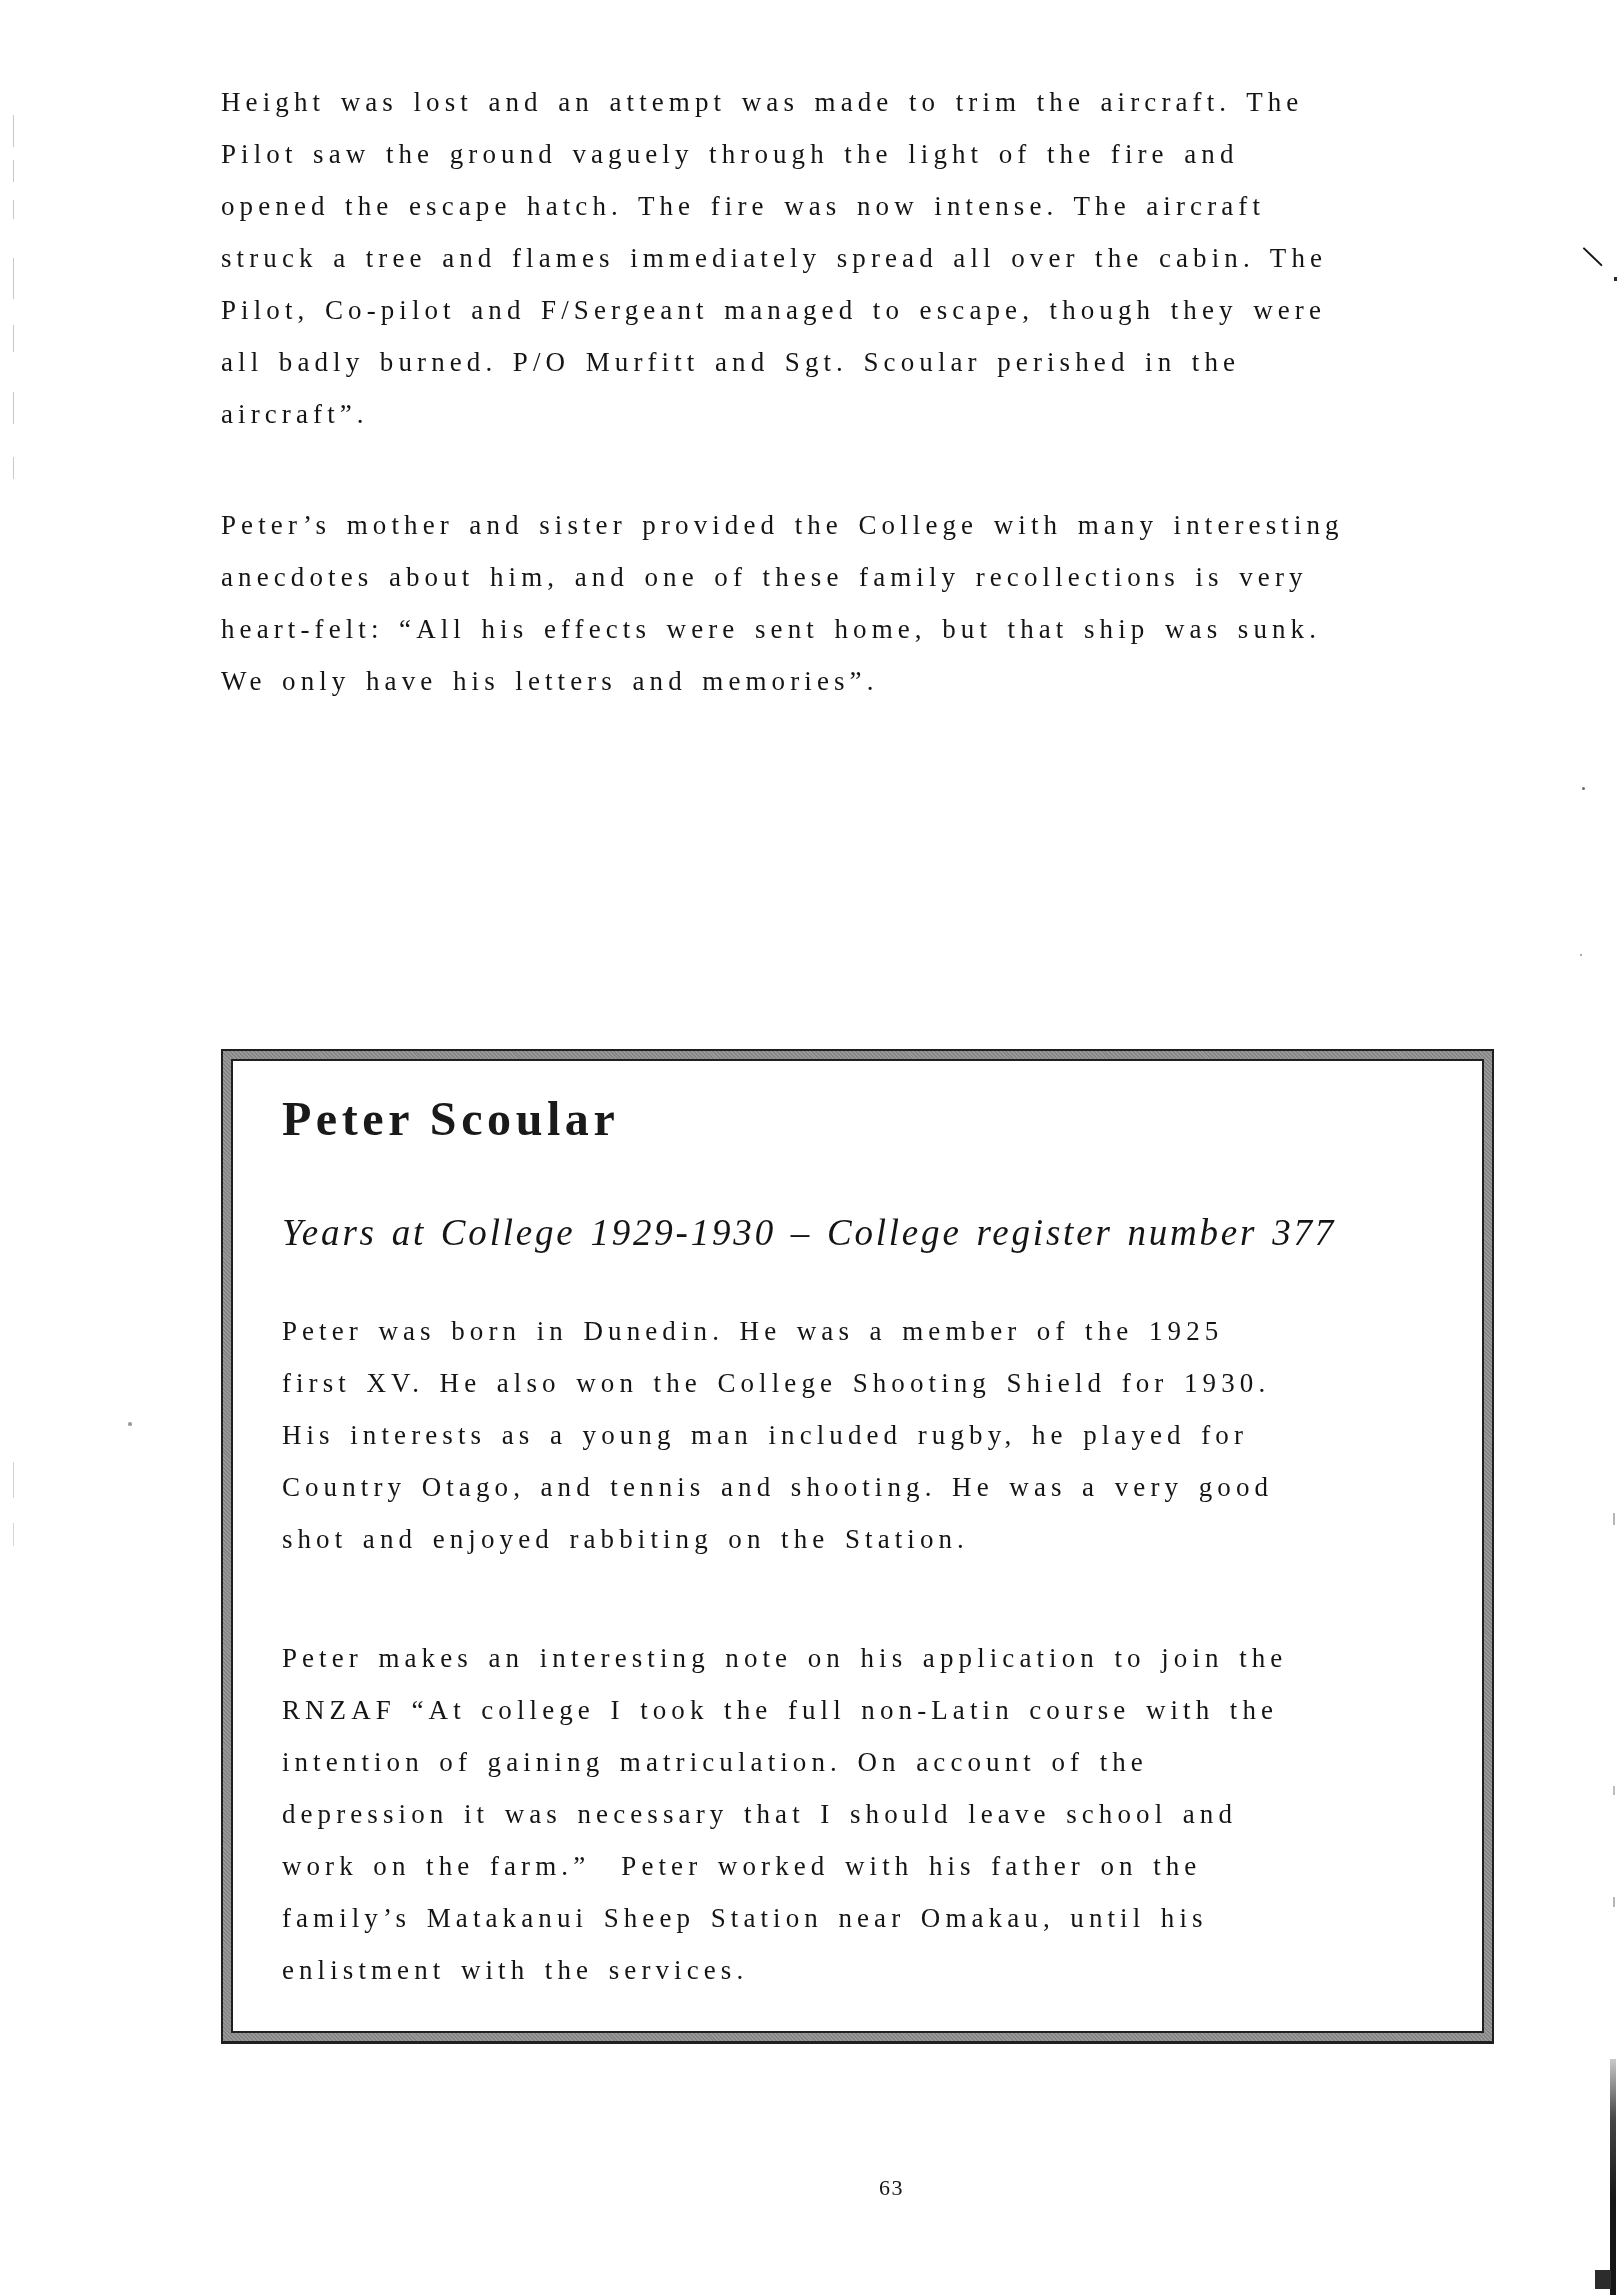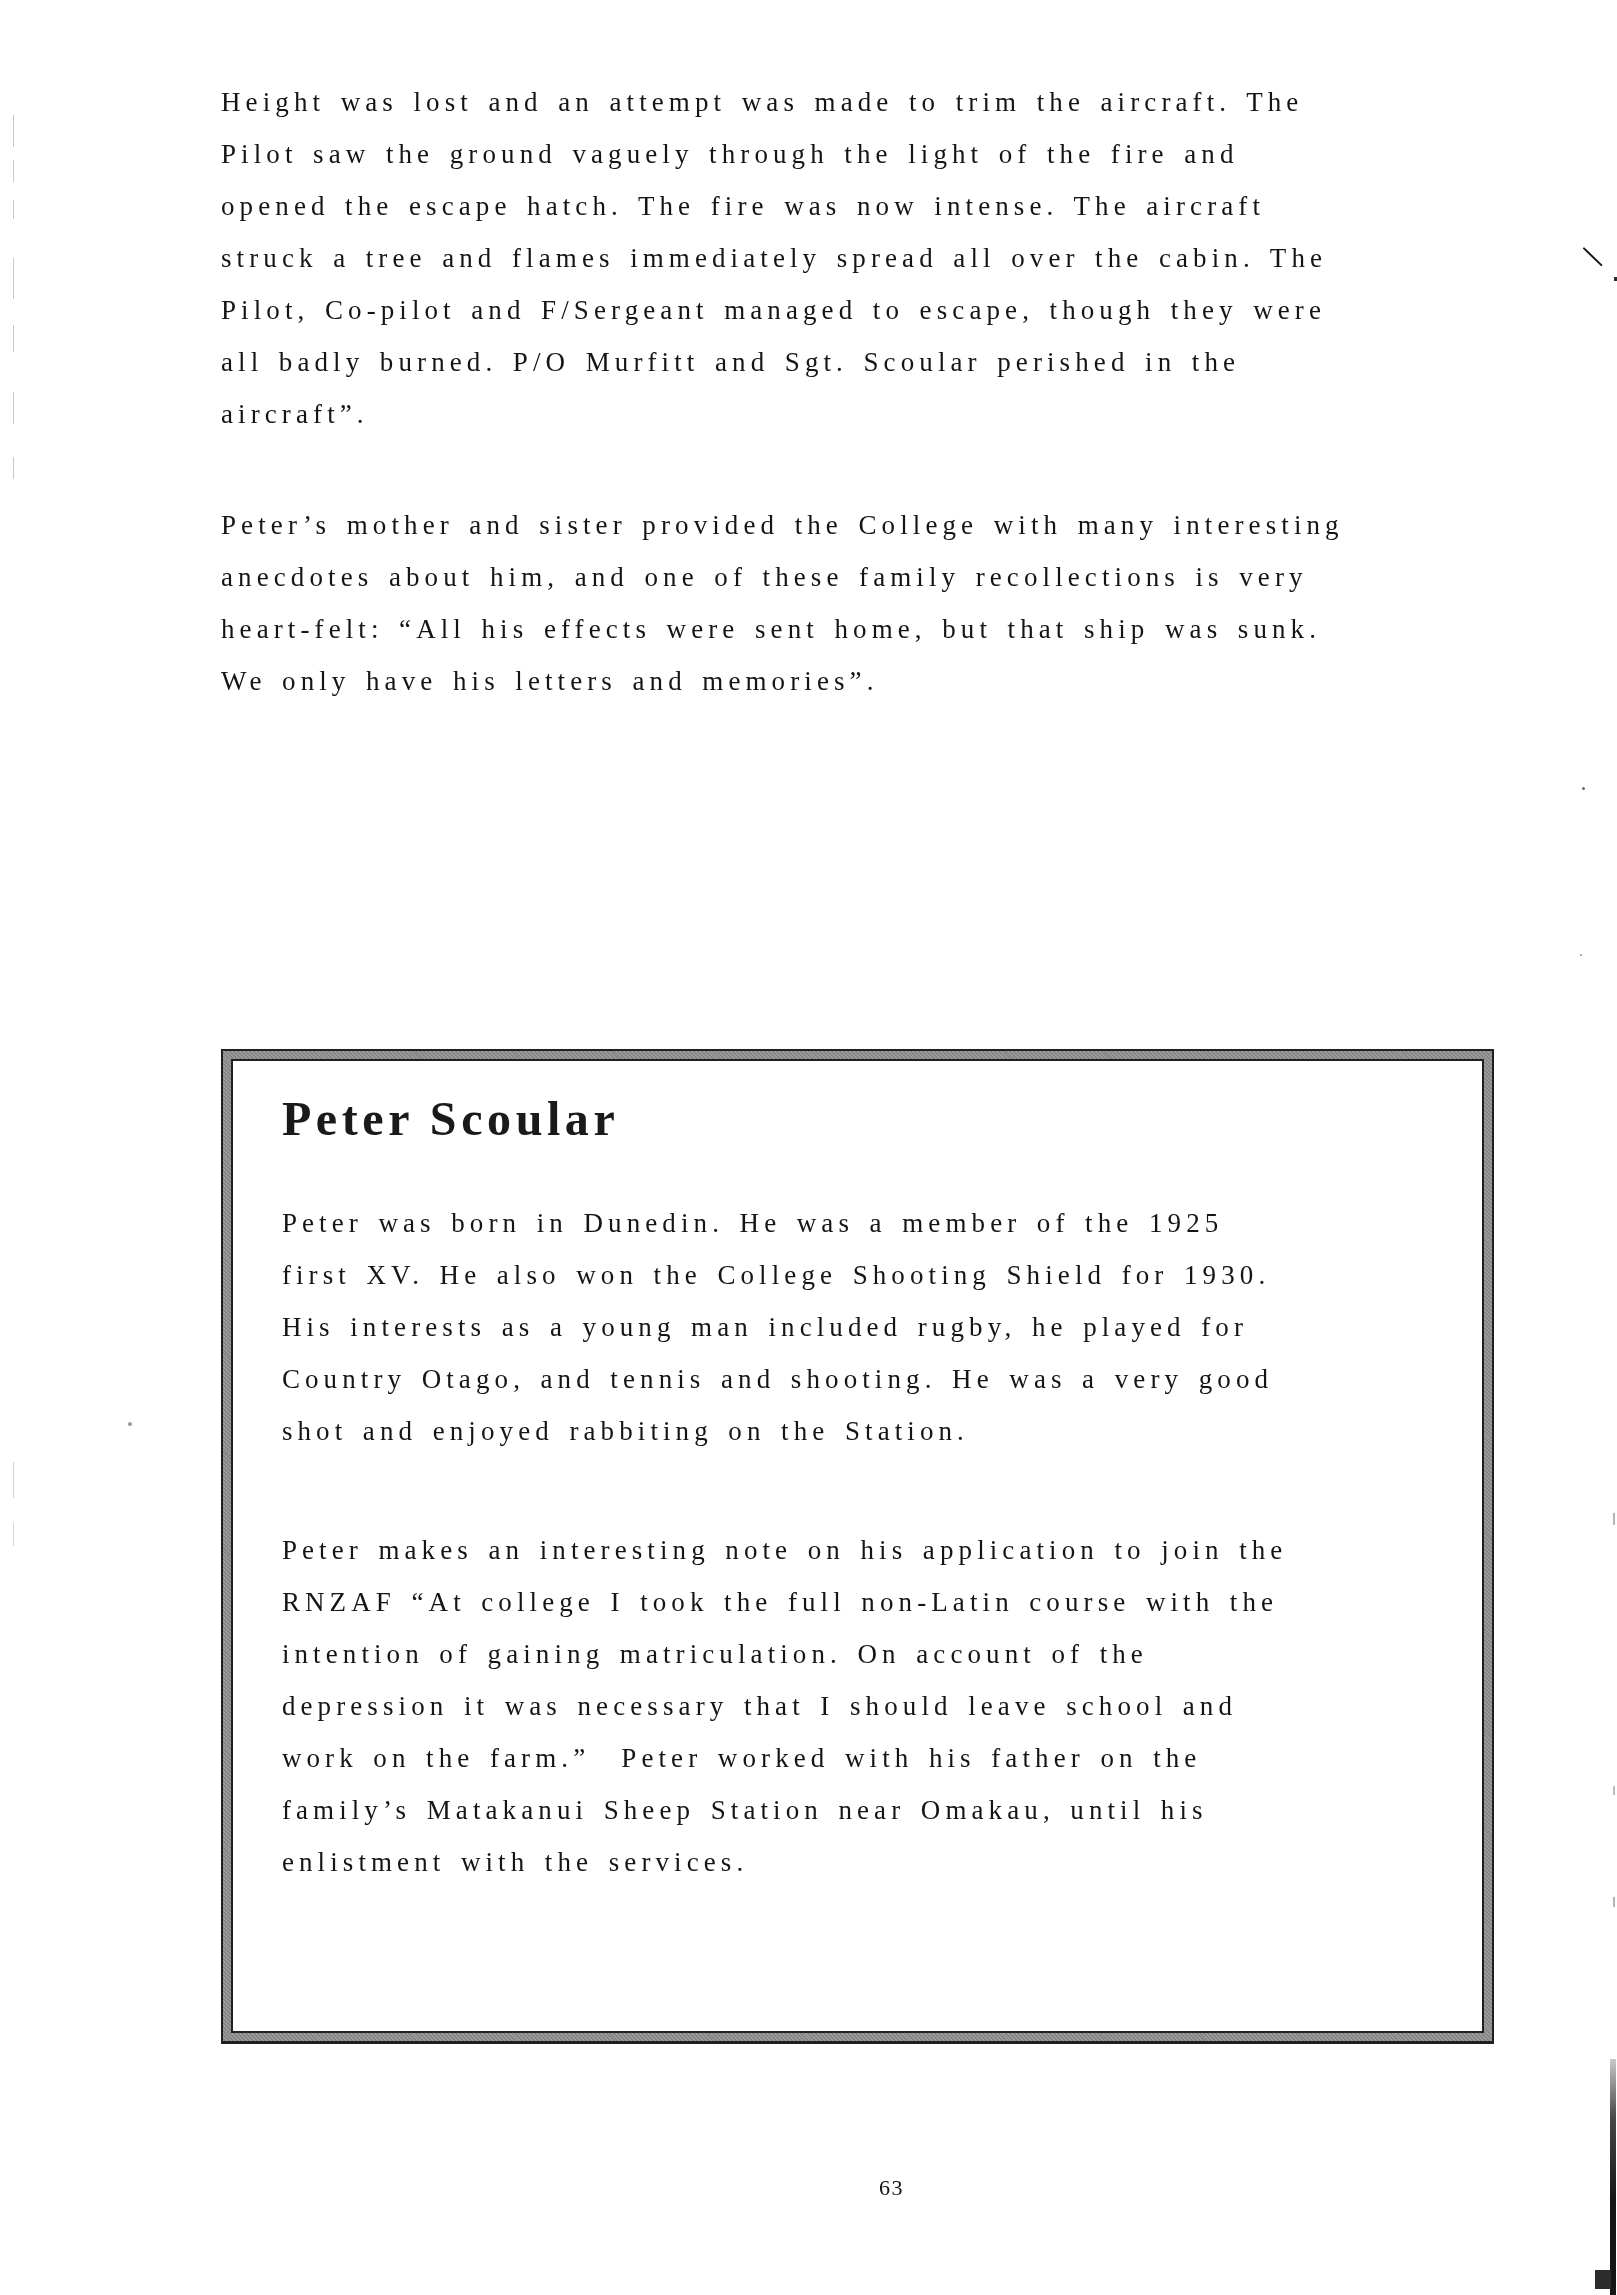--- a/index.html
+++ b/index.html
@@ -131,20 +131,21 @@
 
   <p class="body-text para p2">Peter’s mother and sister provided the College with many interesting
 anecdotes about him, and one of these family recollections is very
 heart-felt: “All his effects were sent home, but that ship was sunk.
 We only have his letters and memories”.</p>
 
 
   <div class="feature-box">
     <div class="feature-box-inner">
       <h2 class="profile-title">Peter Scoular</h2>
+      <p class="profile-subtitle">Years at College 1929-1930 – College register number 377</p>
       <p class="body-text box-para-1">Peter was born in Dunedin. He was a member of the 1925
 first XV. He also won the College Shooting Shield for 1930.
 His interests as a young man included rugby, he played for
 Country Otago, and tennis and shooting. He was a very good
 shot and enjoyed rabbiting on the Station.</p>
       <p class="body-text box-para-2">Peter makes an interesting note on his application to join the
 RNZAF “At college I took the full non-Latin course with the
 intention of gaining matriculation. On account of the
 depression it was necessary that I should leave school and
 work on the farm.”  Peter worked with his father on the

